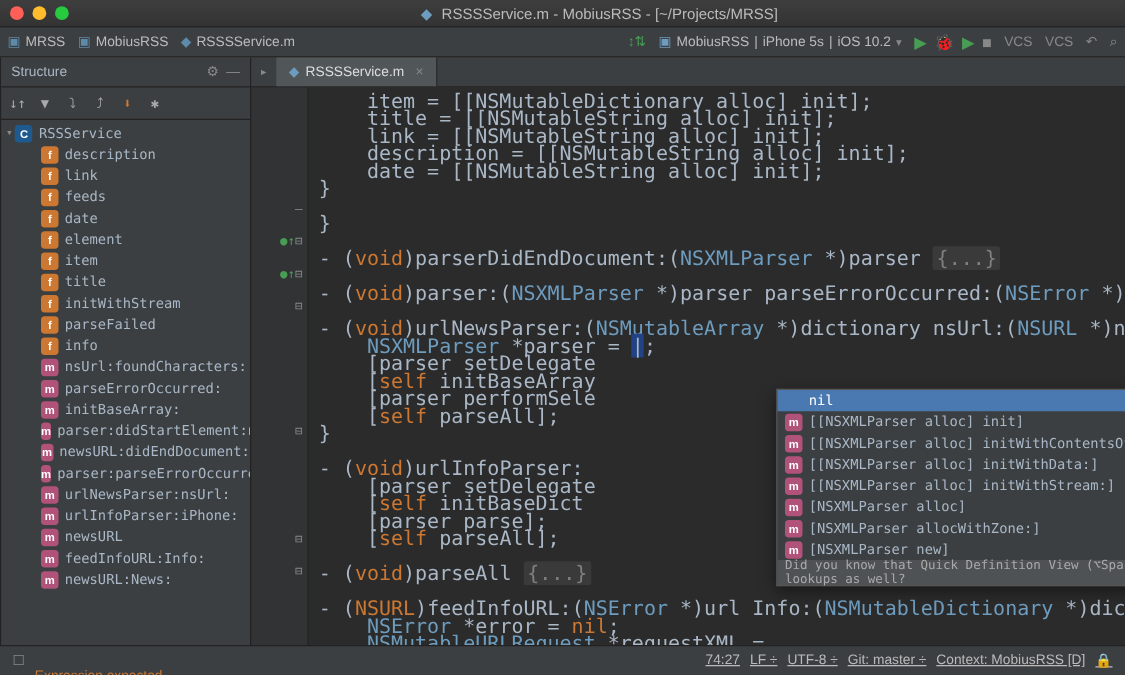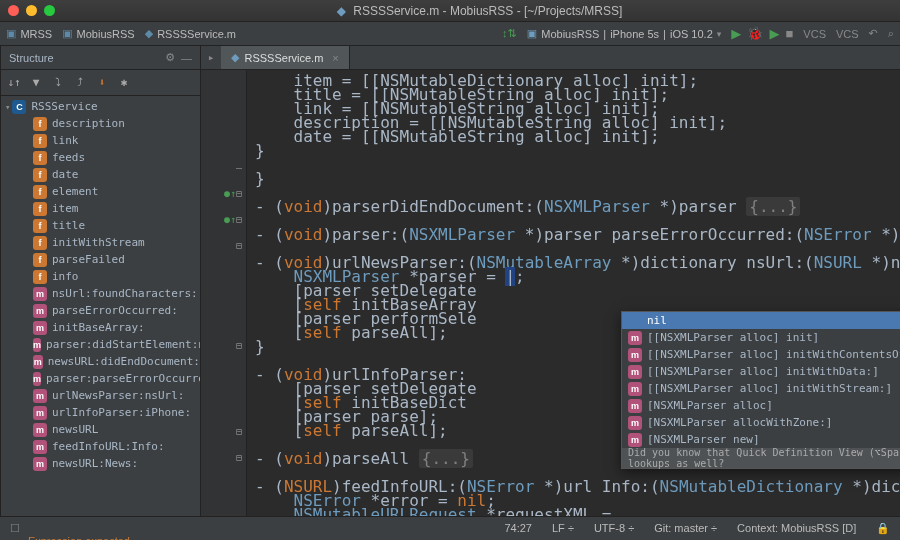--- a/index.html
+++ b/index.html
@@ -129,21 +129,21 @@
   background: #3c3f41;
   border-top: 1px solid #222;
   display: flex;
   align-items: center;
   padding: 0 10px;
   font-family: -apple-system, sans-serif;
   font-size: 11px;
   color: #bbb;
 }
 .sb-left { color: #cc7832; margin-top: 25px; }
-.sb-right { margin-left: auto; display: flex; gap: 20px; }
+.sb-right { margin-left: auto; display: flex; gap: 8px; text-decoration: underline; }
 </style>
 </head>
 <body>
 
 <div class="titlebar">
   <div class="traffic-lights">
     <div class="tl tl-close"></div>
     <div class="tl tl-min"></div>
     <div class="tl tl-max"></div>
   </div>

